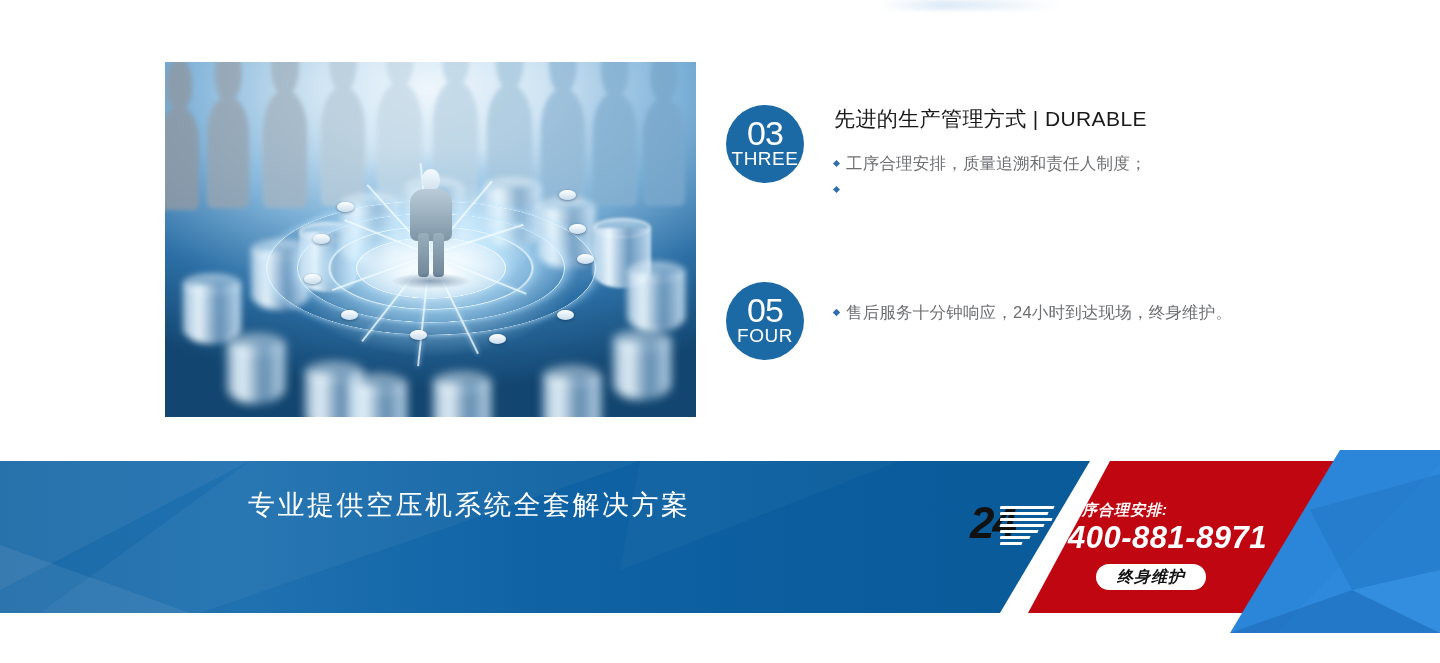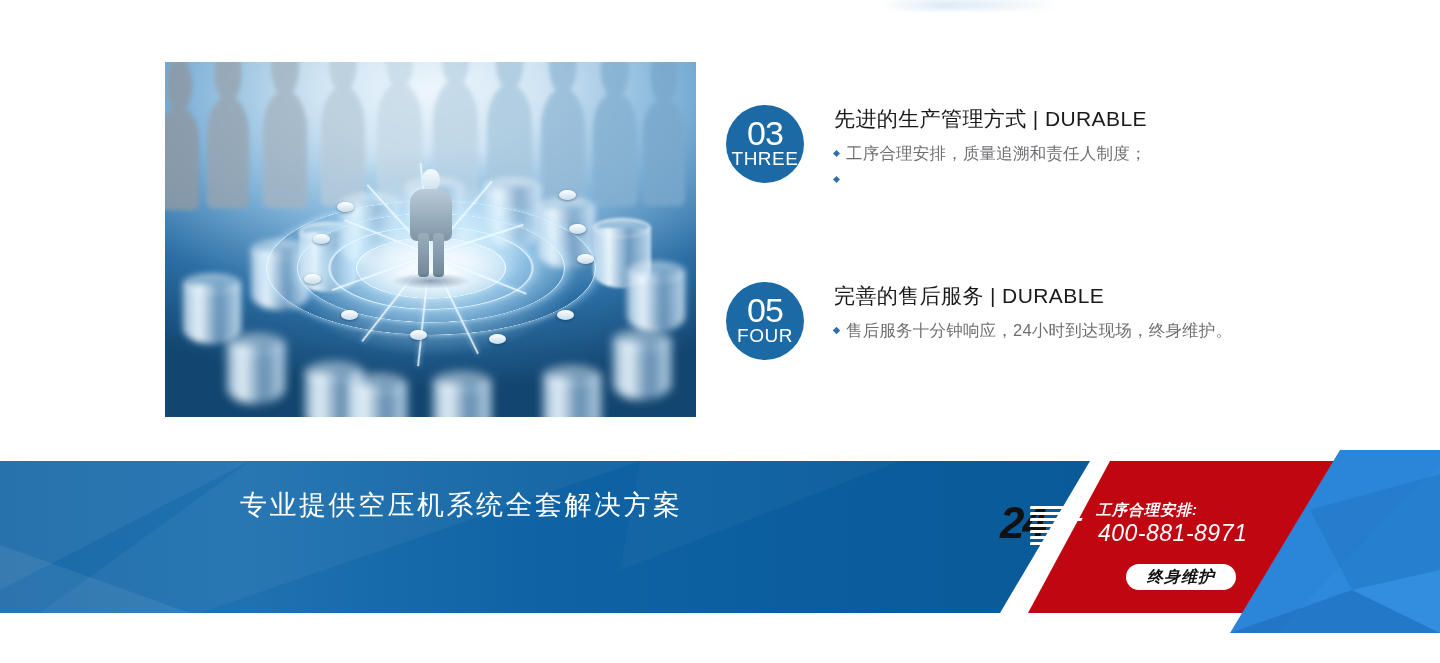--- a/index.html
+++ b/index.html
@@ -82,58 +82,58 @@
   .badge .num{
     display:block; font-size:34px; font-weight:400; letter-spacing:-1px;
     line-height:30px; margin-top:13px;
   }
   .badge .word{ display:block; font-size:19px; letter-spacing:.5px; line-height:20px; margin-top:1px; }
   .feat-body{ position:absolute; left:108px; top:0; width:430px; }
   .feat-title{
     font-size:21px; color:#1a1a1a; font-weight:400; letter-spacing:.4px;
     line-height:28px; white-space:nowrap;
   }
-  .feat-list{ margin-top:7px; }
+  .feat-list{ margin-top:17px; }
   .feat-item{
     font-size:16.5px; color:#6d6f72; line-height:26px; letter-spacing:.2px;
     text-indent:0; position:relative; padding-left:12px;
   }
   .feat-item .dot{
     position:absolute; left:0; top:11px; width:5px; height:5px;
     background:#2f6fae; transform:rotate(45deg);
   }
 
   
   .banner{ position:absolute; left:0; top:450px; width:1440px; height:213px; }
   .banner svg{ position:absolute; left:0; top:0; }
-  .slogan{ position:absolute; left:8px; top:461px; width:950px; height:112px; }
+  .slogan{ position:absolute; left:16px; top:461px; width:950px; height:112px; }
   .slogan .l1{
     position:absolute; left:232px; top:26px;
     font-size:27px; color:#ffffff; letter-spacing:2.5px; white-space:nowrap;
   }
   .slogan .l2{
     position:absolute; left:318px; top:82px;
     font-size:27px; color:#ffffff; letter-spacing:2.5px; white-space:nowrap;
   }
-  .hotline{ position:absolute; left:1000px; top:498px; width:300px; height:110px; }
+  .hotline{ position:absolute; left:970px; top:498px; width:300px; height:110px; }
   .h24{
     position:absolute; left:0; top:2px; width:92px; height:48px;
     font-style:italic; font-weight:800; font-size:44px; line-height:46px;
     letter-spacing:-2px;
   }
   .h24 .d2{ color:#111; }
   .streaks{ position:absolute; left:30px; top:6px; width:62px; height:44px; overflow:hidden; }
   .streaks i{ position:absolute; left:0; height:3px; background:#fff; transform:skewX(-22deg); display:block; }
   .svc-label{
     position:absolute; left:96px; top:3px; font-size:15px; font-style:italic;
     font-weight:700; color:#ffffff; letter-spacing:1px; white-space:nowrap;
   }
   .phone{
-    position:absolute; left:98px; top:22px; font-size:23px; font-style:italic;
-    font-weight:400; color:#ffffff; letter-spacing:.5px; white-space:nowrap;
+    position:absolute; left:98px; top:22px; font-size:31px; font-style:italic;
+    font-weight:700; color:#ffffff; letter-spacing:.5px; white-space:nowrap;
   }
   .cta{
     position:absolute; left:126px; top:66px; width:110px; height:26px;
     background:#ffffff; border-radius:13px; text-align:center;
     font-size:16px; font-weight:700; color:#111; line-height:26px; letter-spacing:1px;
     font-style:italic;
   }
 </style>
 </head>
 <body>
@@ -275,21 +275,20 @@
       </div>
     </div>
   </div>
 
   <div class="feature" style="left:726px; top:282px; width:540px; height:130px;">
     <div class="badge">
       <span class="num">05</span>
       <span class="word">FOUR</span>
     </div>
     <div class="feat-body">
-      <div class="feat-title">完善的售后服务 | DURABLE</div>
       <div class="feat-list">
         <div class="feat-item">
           <span class="dot"></span>
         </div>
         <div class="feat-item">
           <span class="dot"></span>
           <span>售后服务十分钟响应，24小时到达现场，终身维护。</span>
         </div>
       </div>
     </div>

